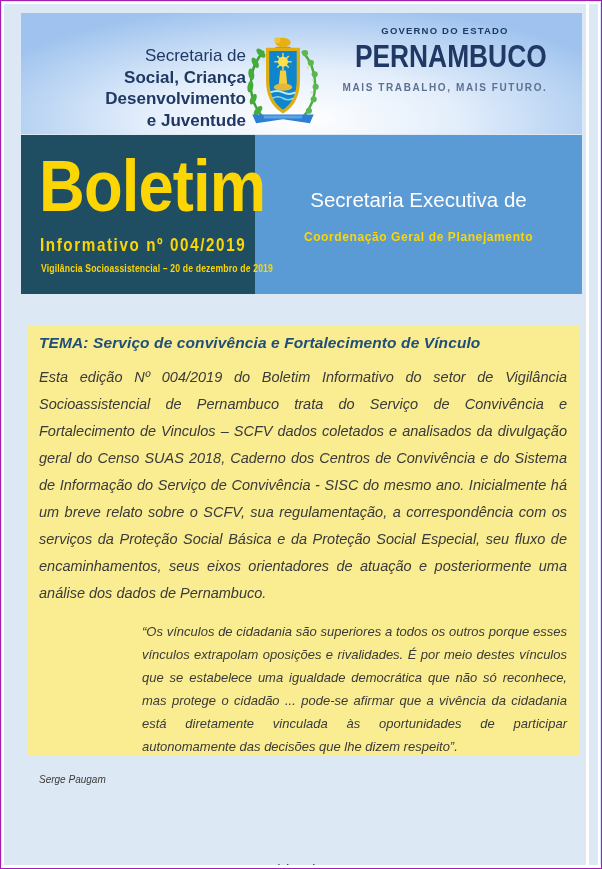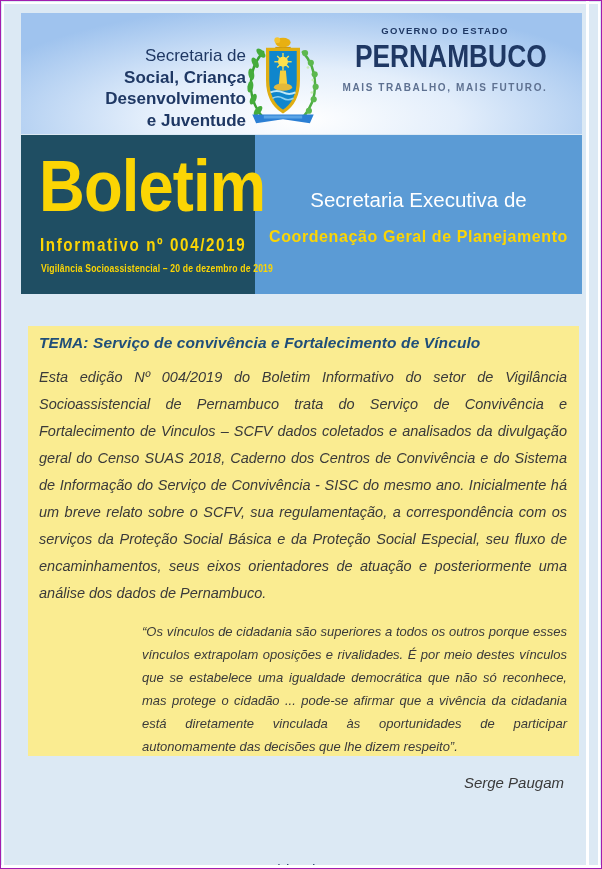--- a/index.html
+++ b/index.html
@@ -35,31 +35,31 @@
            transform:scaleX(0.88);transform-origin:left top;white-space:nowrap;}
   .boletim-sub{position:absolute;left:19px;top:99px;color:var(--brand-yellow);
            font-size:19px;font-weight:600;letter-spacing:2px;
            transform:scaleX(0.80);transform-origin:left top;white-space:nowrap;}
   .boletim-tag{position:absolute;left:20px;top:127px;color:var(--brand-yellow);
            font-size:10.5px;font-weight:700;letter-spacing:0.2px;
            transform:scaleX(0.82);transform-origin:left top;white-space:nowrap;}
   .banner-right{flex:1;background:var(--light-blue);display:flex;flex-direction:column;
            align-items:center;justify-content:center;text-align:center;padding-top:4px;}
   .dept{color:#ffffff;font-size:20.5px;line-height:26px;font-weight:400;}
-  .coord{margin-top:15px;color:var(--brand-yellow);font-size:16px;line-height:18px;
+  .coord{margin-top:15px;color:var(--brand-yellow);font-size:12px;line-height:18px;
            font-weight:700;letter-spacing:0.6px;}
 
   
   .article{position:absolute;left:27px;top:325px;width:551px;height:430px;box-sizing:border-box;
            background:var(--box-yellow);padding:8px 12px 0 11px;
            font-style:italic;color:var(--text-dark);}
   .article h2{margin:0;font-size:15.5px;font-weight:700;color:var(--heading-blue);letter-spacing:0.1px;}
   .article p.body{margin:12px 0 0 0;font-size:14.5px;line-height:27px;text-align:justify;}
   .article blockquote{margin:13px 0 0 103px;font-size:13px;line-height:23px;text-align:justify;}
-  .quote-author{margin-top:16px;padding-right:3px;text-align:right;font-size:15px;}
+  .quote-author{margin-top:16px;padding-right:3px;font-size:10px;}
 
   .footer{position:absolute;left:0;top:862px;width:100%;text-align:center;
           font-size:9px;font-weight:700;color:var(--navy);}
 </style>
 </head>
 <body>
 
 <div class="page">
 
   <header class="top-band">

